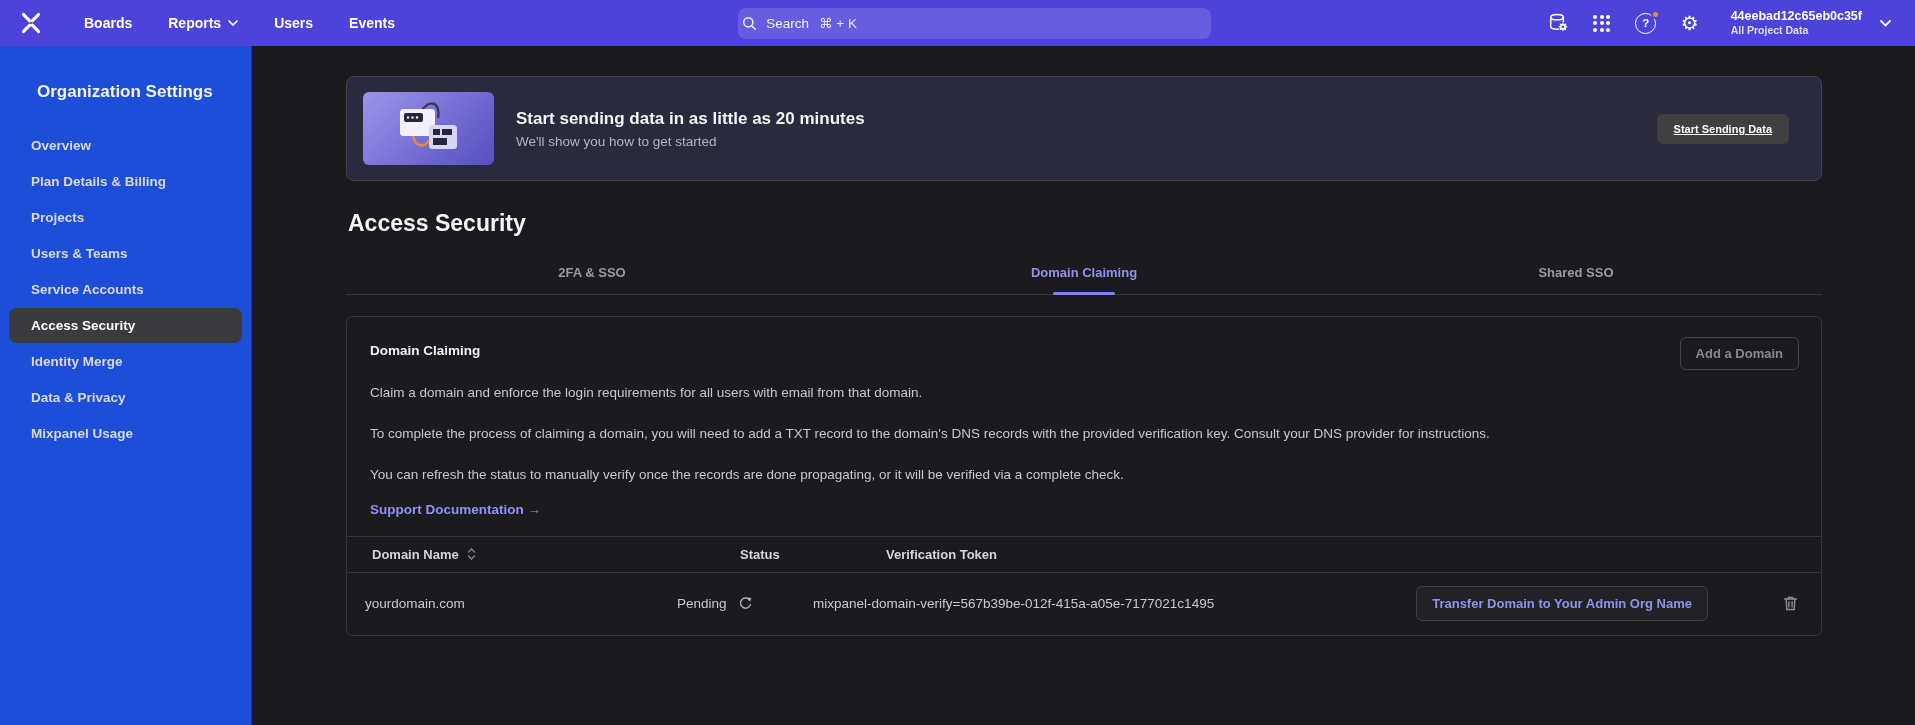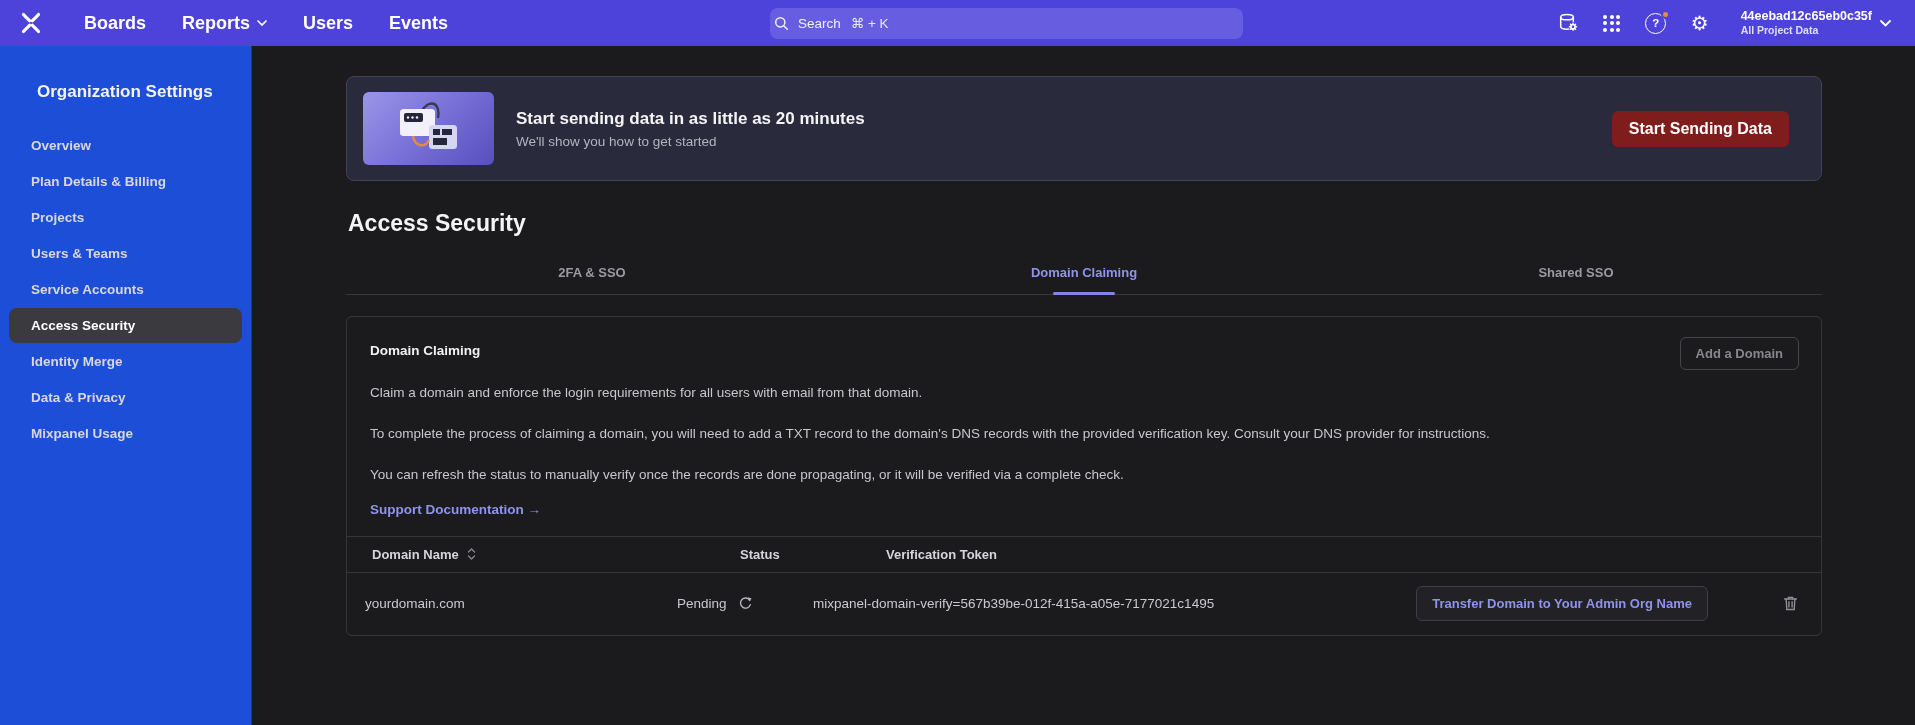--- a/index.html
+++ b/index.html
@@ -5,34 +5,34 @@
   * { margin:0; padding:0; box-sizing:border-box; }
   html,body { width:1915px; height:725px; overflow:hidden; background:#1B1B1E;
     font-family:"Liberation Sans","DejaVu Sans",sans-serif; }
   .app { width:1915px; height:725px; display:flex; flex-direction:column; }
 
   
   .topnav { height:46px; flex:0 0 46px; background:#4D43DB; display:flex; align-items:center;
     padding:0 18px 0 14px; color:#fff; }
   .logo { width:34px; height:34px; display:flex; align-items:center; justify-content:center; margin-right:22px; cursor:pointer; }
   .nav-items { display:flex; align-items:center; gap:8px; }
-  .nav-item { font-size:18px; font-weight:600; color:#fff; padding:8px 14px; border-radius:6px; cursor:pointer; display:flex; align-items:center; gap:7px; }
+  .nav-item { font-size:14px; font-weight:600; color:#fff; padding:8px 14px; border-radius:6px; cursor:pointer; display:flex; align-items:center; gap:7px; }
   .searchbar { margin:0 auto; width:473px; height:31px; background:rgba(255,255,255,.14); border-radius:8px;
     display:flex; align-items:center; padding:0 4px; cursor:text; }
   .searchbar .s-label { font-size:13.5px; color:rgba(255,255,255,.92); margin-left:9px; }
   .searchbar .s-short { font-size:13.5px; color:rgba(255,255,255,.85); margin-left:10px; }
   .nav-right { display:flex; align-items:center; gap:10px; }
   .icon-btn { width:34px; height:34px; display:flex; align-items:center; justify-content:center; border-radius:6px; cursor:pointer; position:relative; }
   .grid-dots { display:grid; grid-template-columns:repeat(3,4px); grid-template-rows:repeat(3,4px); gap:2.5px; }
   .grid-dots span { width:4px; height:4px; border-radius:50%; background:#fff; }
   .help-circle { width:21px; height:21px; border:1.6px solid #fff; border-radius:50%; display:flex; align-items:center; justify-content:center;
     font-size:11.5px; font-weight:700; color:#fff; }
   .notif-dot { position:absolute; top:4px; right:3px; width:9px; height:9px; border-radius:50%; background:#E98A3C; border:2px solid #4D43DB; }
   .gear-glyph { font-size:20px; line-height:1; color:#fff; font-family:"DejaVu Sans",sans-serif; }
-  .project-switcher { display:flex; align-items:center; gap:8px; margin-left:8px; cursor:pointer; padding:4px 6px; border-radius:6px; }
+  .project-switcher { display:flex; align-items:center; gap:18px; margin-left:8px; cursor:pointer; padding:4px 6px; border-radius:6px; }
   .project-meta { display:flex; flex-direction:column; line-height:1.25; }
   .project-name { font-size:12.5px; font-weight:700; color:#fff; }
   .project-sub { font-size:10.5px; font-weight:600; color:rgba(255,255,255,.82); }
 
   
   .body-row { flex:1; display:flex; min-height:0; }
   .sidebar { width:252px; flex:0 0 252px; background:#1d4ed8; border-right:1px solid #39393D; padding:36px 9px 0 0; }
   .sidebar-title { font-size:17px; font-weight:700; color:#F4F4F6; padding:0 0 26px 37px; }
   .side-item { margin-left:9px; padding:10px 10px 10px 22px; font-size:13.5px; font-weight:600; color:#D8D8DC;
     border-radius:8px; cursor:pointer; margin-bottom:1px; }
@@ -41,22 +41,22 @@
   .main { flex:1; background:#1B1B1E; padding:30px 93px 0 94px; overflow:hidden; }
 
   
   .banner { background:#2A2A3D; border:1px solid #41415C; border-radius:8px; height:105px;
     display:flex; align-items:center; padding:16px; }
   .banner-thumb { width:131px; height:73px; border-radius:6px; flex:0 0 131px;
     background:linear-gradient(135deg,#9A96E8 0%,#7C74D9 45%,#564FBE 100%); overflow:hidden; }
   .banner-text { margin-left:22px; }
   .banner-title { font-size:17px; font-weight:700; color:#F4F4F6; margin-bottom:5px; }
   .banner-sub { font-size:13.5px; color:#B4B4BE; }
-  .banner-btn { margin-left:auto; margin-right:16px; background:#7f1d1d; color:#fff; border:none; border-radius:6px;
-    font-size:16px; font-weight:600; padding:9px 17px; cursor:pointer; font-family:inherit; }
+  .banner-btn { margin-left:auto; margin-right:16px; background:#404040; color:#fff; border:none; border-radius:6px;
+    font-size:11px; font-weight:600; padding:9px 17px; cursor:pointer; font-family:inherit;text-decoration:underline; }
 
   .page-title { font-size:23px; font-weight:700; color:#F4F4F6; margin:29px 0 0 2px; }
 
   
   .tabs { display:flex; margin-top:16px; border-bottom:1px solid #38383C; }
   .tab { flex:1; text-align:center; font-size:13px; font-weight:600; color:#9A9AA1; padding:12px 0 14px; cursor:pointer; position:relative; }
   .tab.active { color:#9093EE; }
   .tab.active::after { content:""; position:absolute; bottom:-1px; left:50%; transform:translateX(-50%);
     width:62px; height:3px; border-radius:2px; background:#8285E8; }
 

